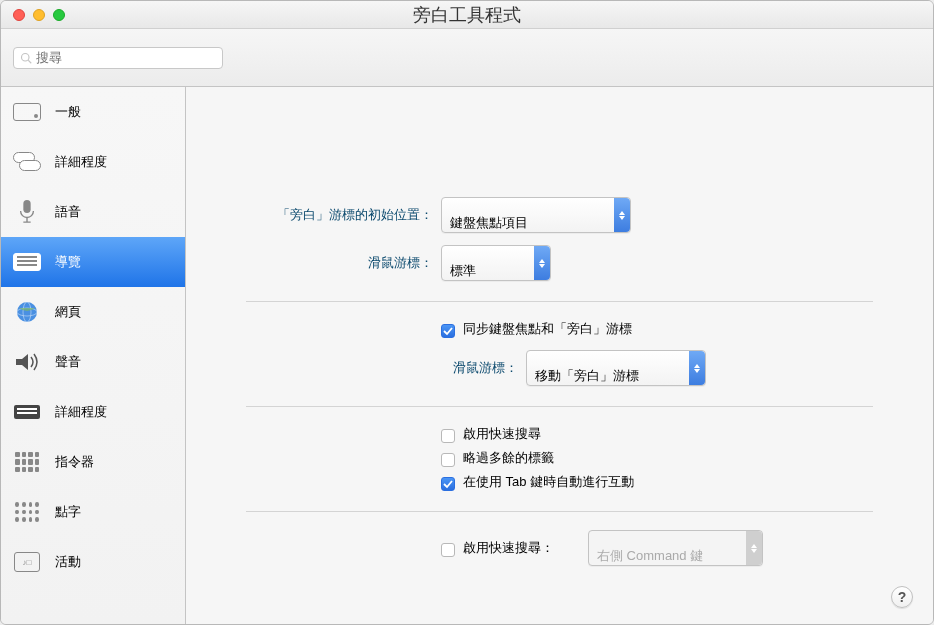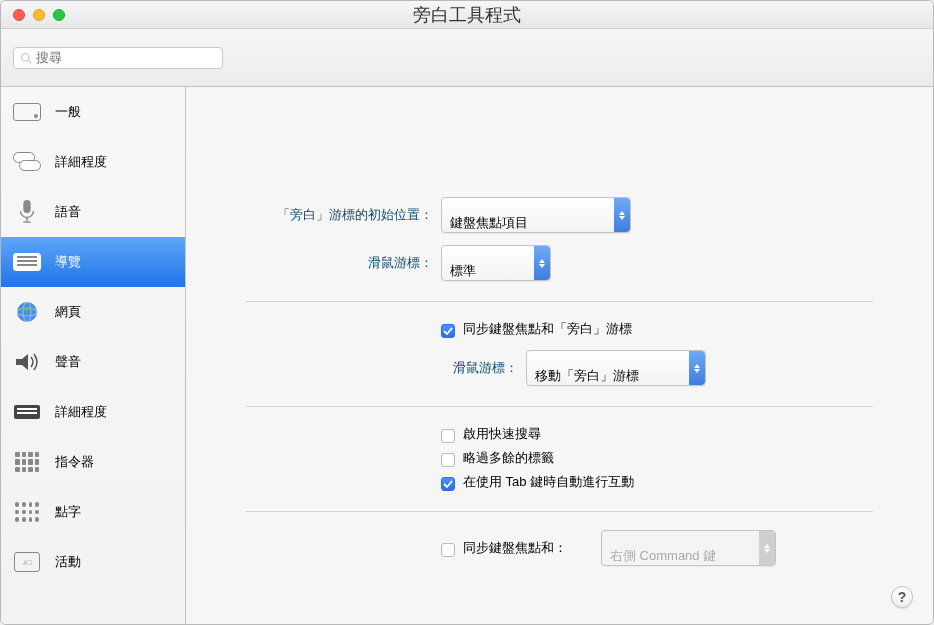--- a/index.html
+++ b/index.html
@@ -374,21 +374,21 @@
             </div>
           <span>在使用 Tab 鍵時自動進行互動</span>
         </div>
       </div>
 
       <div class="divider"></div>
 
       <div class="row right" style="padding-left:195px;">
         <div class="chk" style="margin-right:14px">
           <div class="chkbox"></div>
-          <span>同步鍵盤焦點和：</span>
+          <span>啟用快速搜尋：</span>
         </div>
         <div class="select disabled" style="width:175px">
           <span>右側 Command 鍵</span>
           <span class="caret"></span>
         </div>
       </div>
 
       <div class="help-btn">
         <span>?</span>
       </div>

